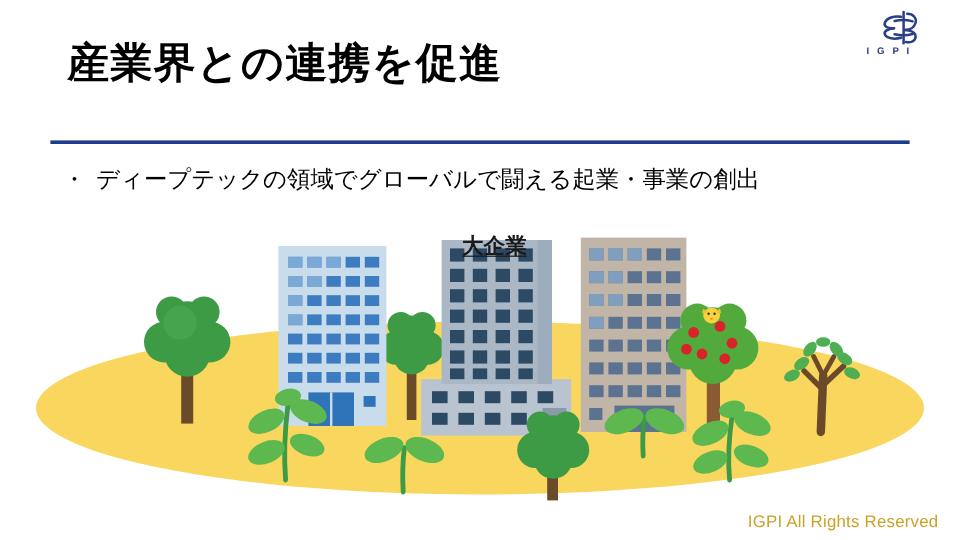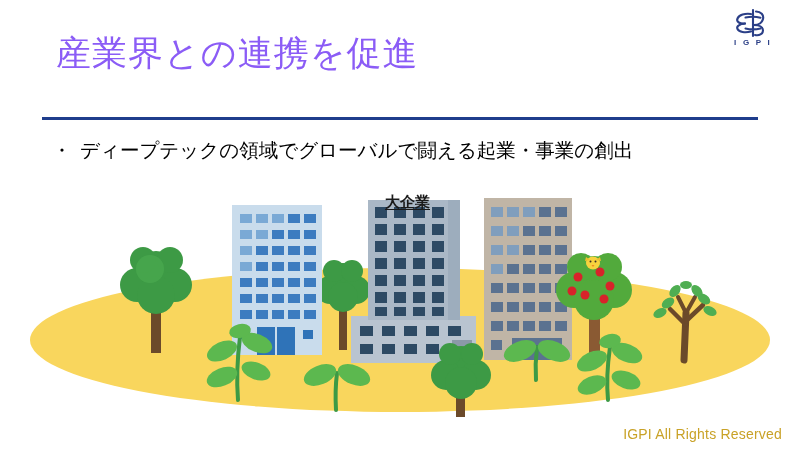--- a/index.html
+++ b/index.html
@@ -22,21 +22,20 @@
     background: #ffffff;
   }
 
   
   .logo {
     position: absolute;
     top: 8px;
     right: 16px;
     width: 62px;
     height: 44px;
-    text-align: center;
   }
   .logo-mark {
     display: block;
     margin: 0 auto;
   }
   .logo-text {
     display: block;
     font-size: 8px;
     letter-spacing: 2.2px;
     color: #2b3f87;
@@ -44,22 +43,22 @@
     margin-top: 1px;
     line-height: 1;
   }
 
   
   .title {
     position: absolute;
     left: 56px;
     top: 32px;
     font-size: 35px;
-    font-weight: 400;
-    color: #8b5cf6;
+    font-weight: 700;
+    color: #000000;
     letter-spacing: 1px;
     line-height: 1.2;
     white-space: nowrap;
   }
 
   .divider {
     position: absolute;
     left: 42px;
     top: 117px;
     width: 716px;
@@ -101,21 +100,21 @@
   }
   .illustration svg {
     display: block;
   }
 
   
   .corp-label {
     position: absolute;
     left: 385px;
     top: 193px;
-    font-size: 15px;
+    font-size: 18px;
     font-weight: 700;
     color: #1a1a1a;
     text-decoration: underline;
     text-underline-offset: 2px;
     white-space: nowrap;
   }
 
   
   .footer {
     position: absolute;

